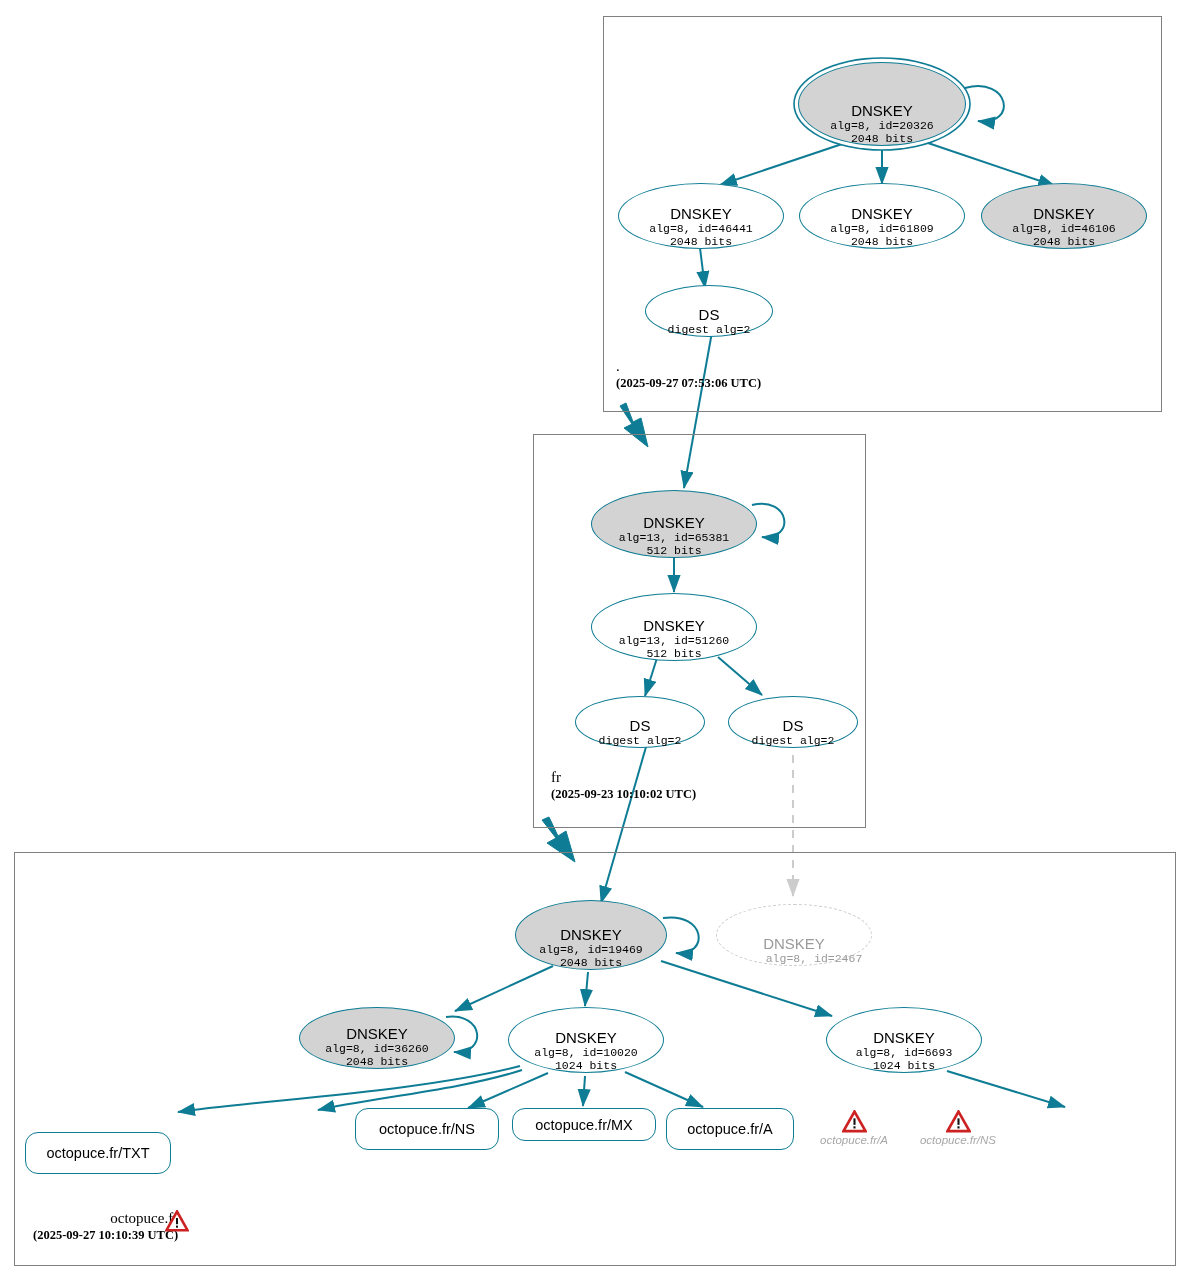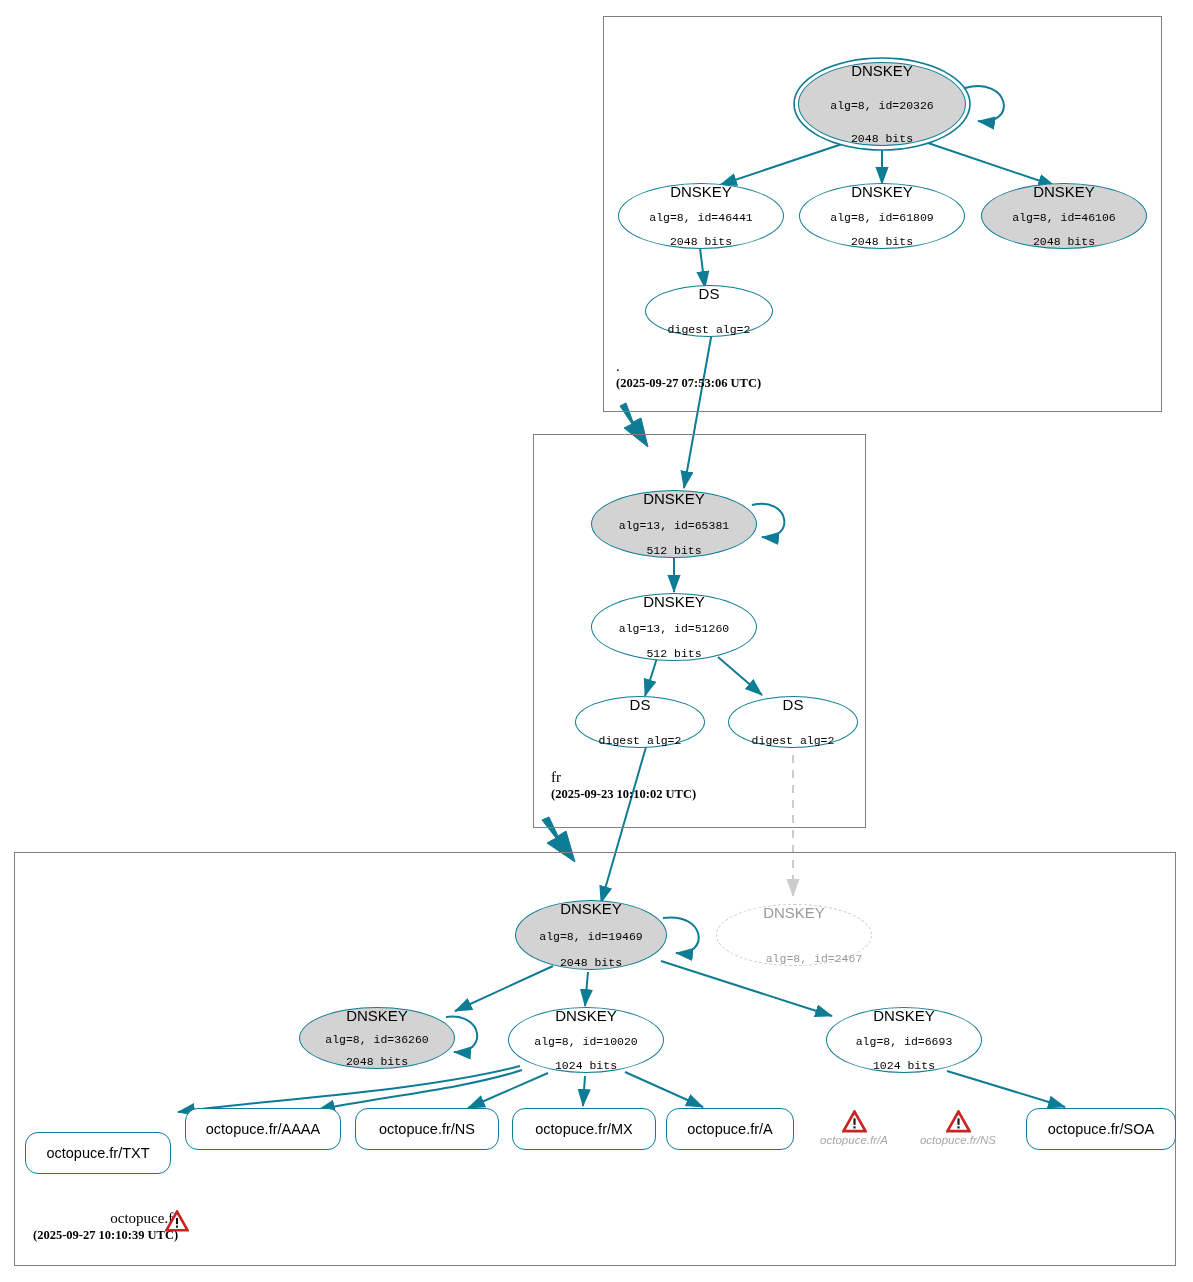--- a/index.html
+++ b/index.html
@@ -14,21 +14,21 @@
     box-sizing:border-box;
   }
   .zonelabel{
     position:absolute;font-family:"Liberation Serif", serif;color:#000;
     white-space:nowrap;
   }
   .zonelabel .zname{font-size:15px;line-height:18px;display:block;}
   .zonelabel .ztime{font-size:12.5px;line-height:17px;display:block;font-weight:bold;}
   .node{
     position:absolute;display:flex;flex-direction:column;
-    align-items:center;justify-content:space-between;text-align:center;
+    align-items:center;justify-content:flex-end;text-align:center;
     box-sizing:border-box;
   }
   .ellipse{
     border:1.6px solid #0e7c94;border-radius:50%;background:#ffffff;
   }
   .ellipse.filled{background:#d3d3d3;}
   .ellipse.dashed{border:1.7px dashed #cccccc;background:#ffffff;}
   .ellipse.sep{box-shadow:0 0 0 3.2px #ffffff,0 0 0 4.8px #0e7c94;}
   .n-title{font-size:15px;line-height:16px;color:#000;font-family:"Liberation Sans",sans-serif;}
   .n-sub{font-size:11.5px;line-height:13px;color:#000;font-family:Liberation Mono, monospace;}
@@ -210,25 +210,23 @@
     <div class="n-sub">1024 bits</div>
   </div>
 
   <div class="node ellipse" style="left:826px;top:1007px;width:156px;height:66px;">
     <div class="n-title">DNSKEY</div>
     <div class="n-sub">alg=8, id=6693</div>
     <div class="n-sub">1024 bits</div>
   </div>
 
   <div class="rrset" style="left:25px;top:1132px;width:146px;height:42px;">octopuce.fr/TXT</div>
-  <div class="rrset" style="left:185px;top:1108px;width:156px;height:42px;">octopuce.fr/AAAA</div>
   <div class="rrset" style="left:355px;top:1108px;width:144px;height:42px;">octopuce.fr/NS</div>
-  <div class="rrset" style="left:512px;top:1108px;width:144px;height:42px;">octopuce.fr/MX</div>
+  <div class="rrset" style="left:512px;top:1108px;width:144px;height:33px;">octopuce.fr/MX</div>
   <div class="rrset" style="left:666px;top:1108px;width:128px;height:42px;">octopuce.fr/A</div>
-  <div class="rrset" style="left:1026px;top:1108px;width:150px;height:42px;">octopuce.fr/SOA</div>
 
   <div class="errnode" style="left:806px;top:1110px;width:96px;">
     <svg class="warnicon" viewBox="0 0 24 22" style="width:25px;height:23px;">
       <path d="M12,1.5 L22.6,20.3 L1.4,20.3 Z" fill="#ffffff" stroke="#cc2222" stroke-width="2.6"></path>
       <rect x="11" y="8" width="2" height="6.2" fill="#111"></rect>
       <rect x="11" y="15.6" width="2" height="2.1" fill="#111"></rect>
     </svg>
     <span class="elabel">octopuce.fr/A</span>
   </div>
 

